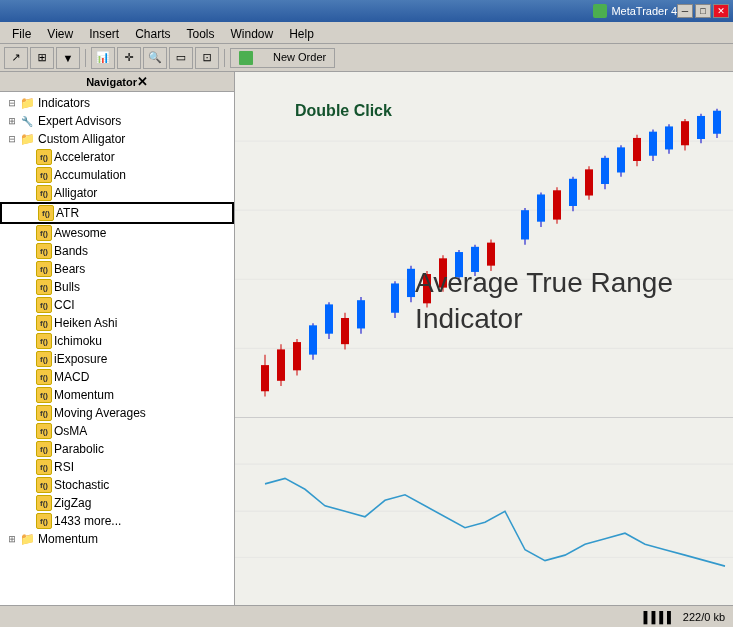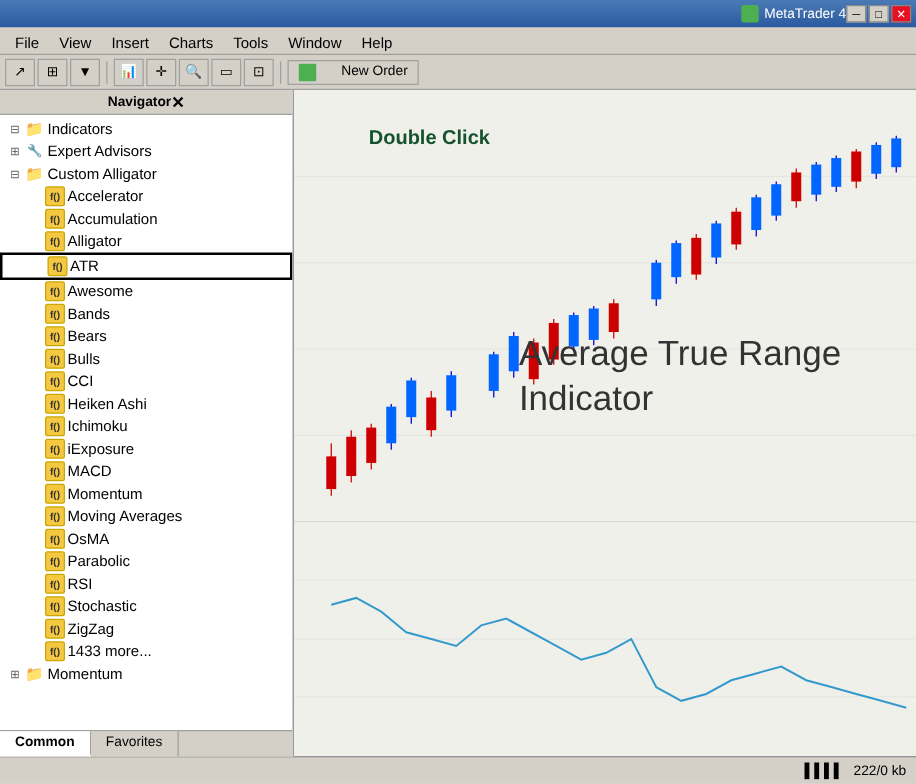--- a/index.html
+++ b/index.html
@@ -367,24 +367,20 @@
       </div>
 
       <div class="tree-item indent-0">
         <div class="tree-expand">⊞</div>
         <div class="tree-icon icon-folder">📁</div>
         <span class="tree-label">Momentum</span>
       </div>
 
     </div>
 
-    <div class="navigator-tabs">
-      <div class="nav-tab active">Common</div>
-      <div class="nav-tab">Favorites</div>
-    </div>
   </div>
 
   <div class="chart-area">
     <div class="chart-canvas">
 
       <div class="chart-upper">
         <div class="double-click-label">Double Click</div>
         <svg class="chart-svg" viewBox="0 0 498 330" preserveAspectRatio="none">
 
           <rect width="498" height="330" fill="#f0f0eb"></rect>

